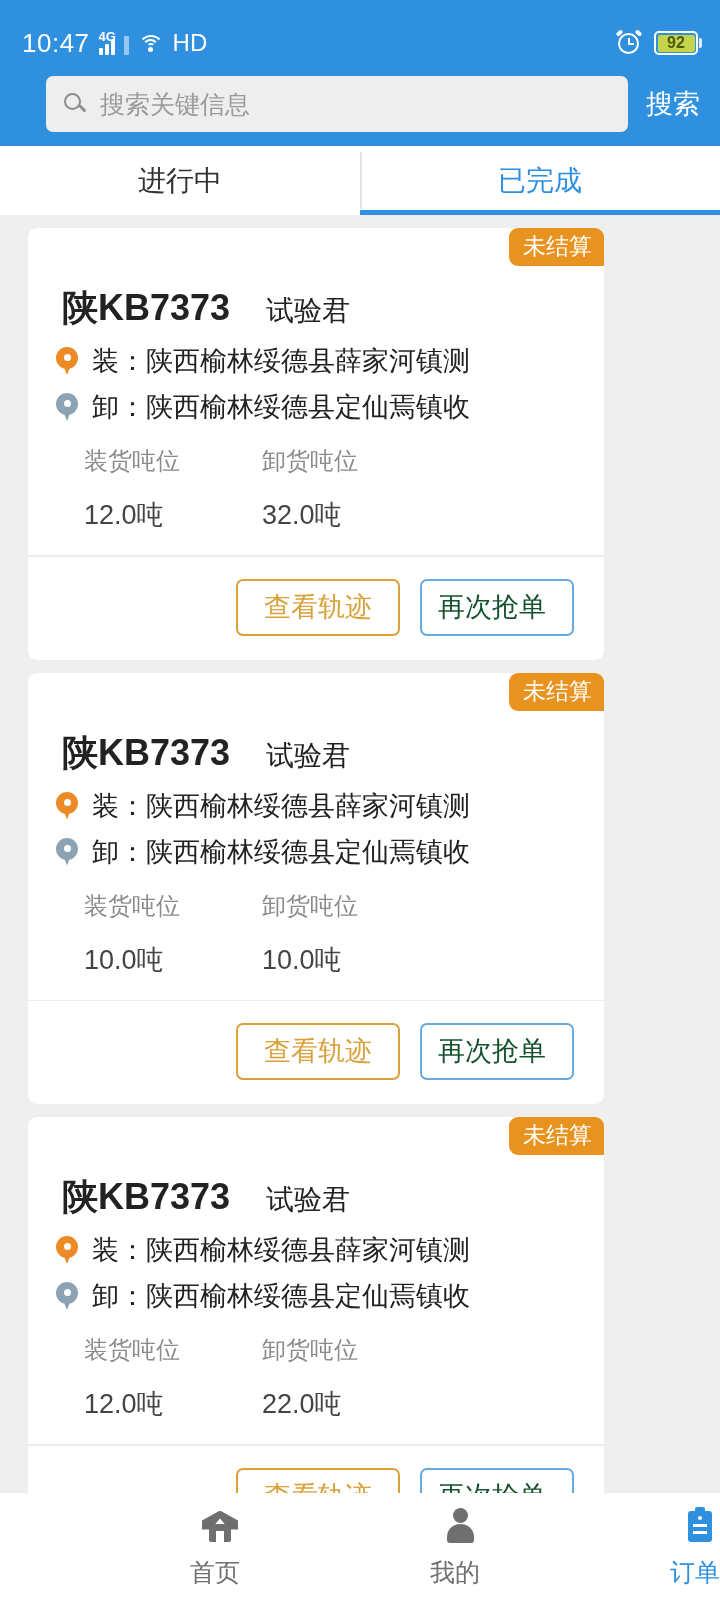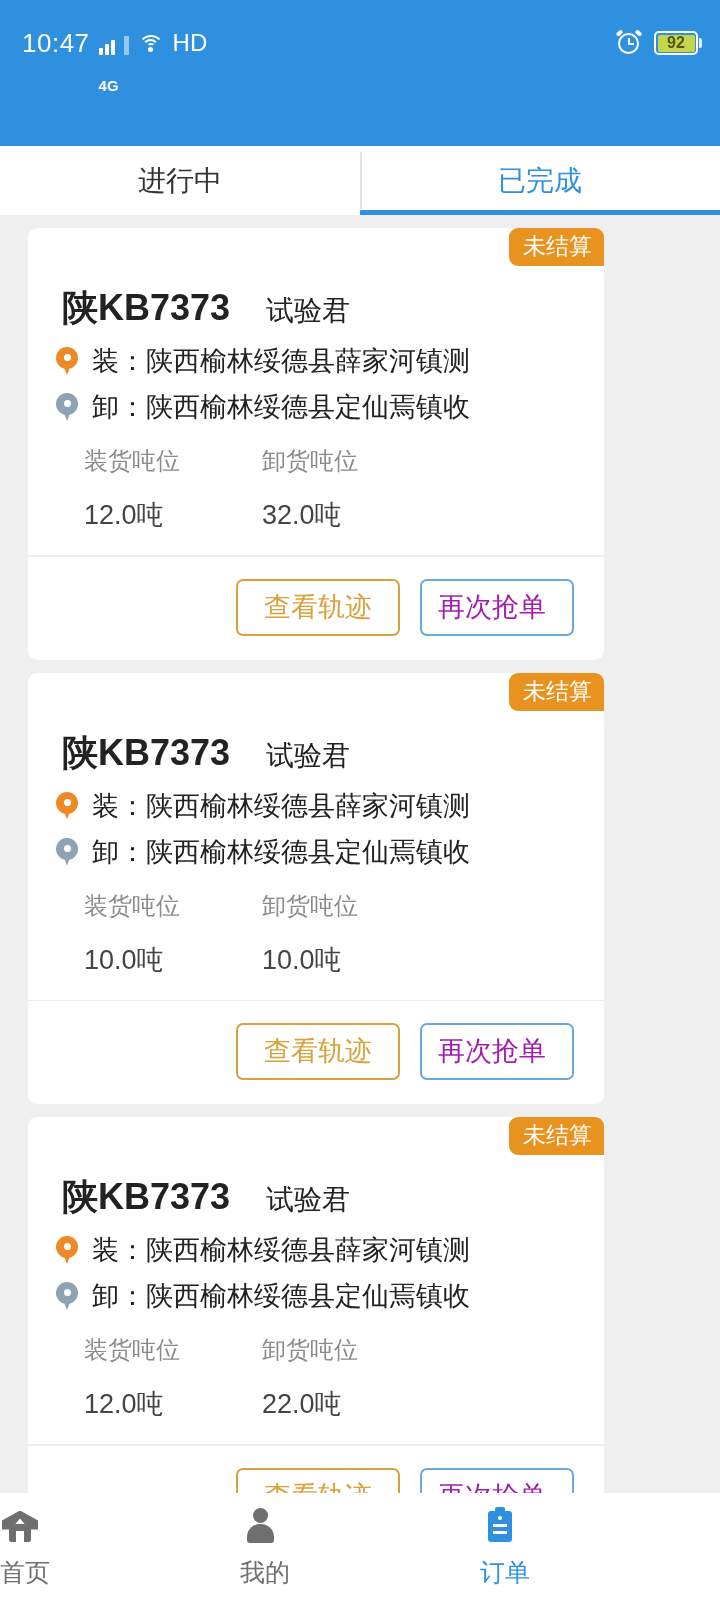--- a/index.html
+++ b/index.html
@@ -15,21 +15,21 @@
   .header { position: absolute; top: 0; left: 0; width: 720px; height: 146px; background: #2f90e0; }
 
   .statusbar {
     position: absolute; top: 14px; left: 0; width: 720px; height: 58px;
     display: flex; align-items: center; justify-content: space-between;
     padding: 0 18px 0 22px; color: #ffffff;
   }
   .status-left { display: flex; align-items: center; gap: 9px; }
   .clock-text { font-size: 26px; letter-spacing: .5px; }
   .sig-wrap { position: relative; width: 30px; height: 24px; display: flex; align-items: flex-end; gap: 2px; }
-  .sig-wrap .g4 { position: absolute; top: -2px; left: 0; font-size: 15px; font-weight: bold; margin-top: 48px; }
+  .sig-wrap .g4 { position: absolute; top: -2px; left: 0; font-size: 13px; font-weight: bold; }
   .bar { width: 5px; background: #ffffff; border-radius: 1px; }
   .bar.b1 { height: 7px; } .bar.b2 { height: 11px; } .bar.b3 { height: 15px; }
   .bar.b4 { height: 19px; opacity: .5; }
   .bar.spacer { margin-left: 7px; }
   .wifi { position: relative; width: 26px; height: 20px; }
   .wifi i { position: absolute; border: 2.5px solid #fff; border-bottom-color: transparent;
             border-left-color: transparent; border-right-color: transparent; border-radius: 50%; }
   .wifi .w1 { width: 26px; height: 26px; left: 0; top: 2px; }
   .wifi .w2 { width: 17px; height: 17px; left: 4.5px; top: 6px; }
   .wifi .w3 { width: 8px;  height: 8px;  left: 9px;   top: 10px; }
@@ -102,26 +102,26 @@
   .ton-col.second { padding-left: 56px; }
   .ton-label { font-size: 24px; color: #8b8b8b; }
   .ton-value { font-size: 27px; color: #444444; margin-top: 20px; }
   .tons-pad { height: 22px; }
   .divider { height: 1.5px; background: #ededed; margin: 0; }
   .actions { display: flex; justify-content: flex-end; align-items: center;
              gap: 20px; padding: 22px 30px 24px 0; }
   .btn { font-size: 27px; background: #ffffff; border-radius: 7px; padding: 13px 26px;
          line-height: 1; white-space: nowrap; }
   .btn.track { color: #d9a13b; border: 2px solid #d9a13b; }
-  .btn.grab { color: #a21caf; border: 2px solid #6aa9dd; padding-left: 16px; }
+  .btn.grab { color: #14532d; border: 2px solid #6aa9dd; padding-left: 16px; }
 
   
   .bottomnav { position: absolute; bottom: 0; left: 0; width: 720px; height: 107px;
                background: #ffffff; display: flex; align-items: center; }
-  .navitem { flex: 1; display: flex; flex-direction: column; align-items: flex-start; gap: 11px; }
+  .navitem { flex: 1; display: flex; flex-direction: column; align-items: flex-end; gap: 11px; }
   .navlabel { font-size: 25px; color: #6f6f6f; }
   .navitem.active .navlabel { color: #2f90e0; }
   .nav-ico { width: 40px; height: 40px; position: relative; }
   .home-ico .roof { position: absolute; left: 2px; top: 6px; width: 36px; height: 19px;
                     background: #6f6f6f; clip-path: polygon(50% 0, 100% 52%, 100% 100%, 76% 100%, 50% 42%, 24% 100%, 0 100%, 0 52%); }
   .home-ico .body { position: absolute; left: 9px; top: 19px; width: 22px; height: 18px;
                     background: #6f6f6f; border-radius: 0 0 2px 2px; }
   .home-ico .door { position: absolute; left: 16px; top: 26px; width: 8px; height: 11px; background: #ffffff; }
   .clip-ico .board { position: absolute; left: 8px; top: 6px; width: 24px; height: 31px;
                      background: #2f90e0; border-radius: 3px; }
@@ -172,20 +172,30 @@
         <span class="battery">
           <span class="shell">
             <span class="fill"></span>
             <span class="lvl">92</span>
           </span>
           <span class="tip"></span>
         </span>
       </div>
     </div>
 
+    <div class="searchrow">
+      <div class="searchbox">
+        <span class="mag">
+          <span class="ring"></span>
+            <span class="stem"></span>
+        </span>
+        <span class="search-ph">搜索关键信息</span>
+      </div>
+      <span class="search-btn">搜索</span>
+    </div>
   </div>
 
   <div class="tabs">
     <div class="tab">
       <span>进行中</span>
     </div>
     <div class="tab active">
       <span>已完成</span>
     </div>
   </div>

